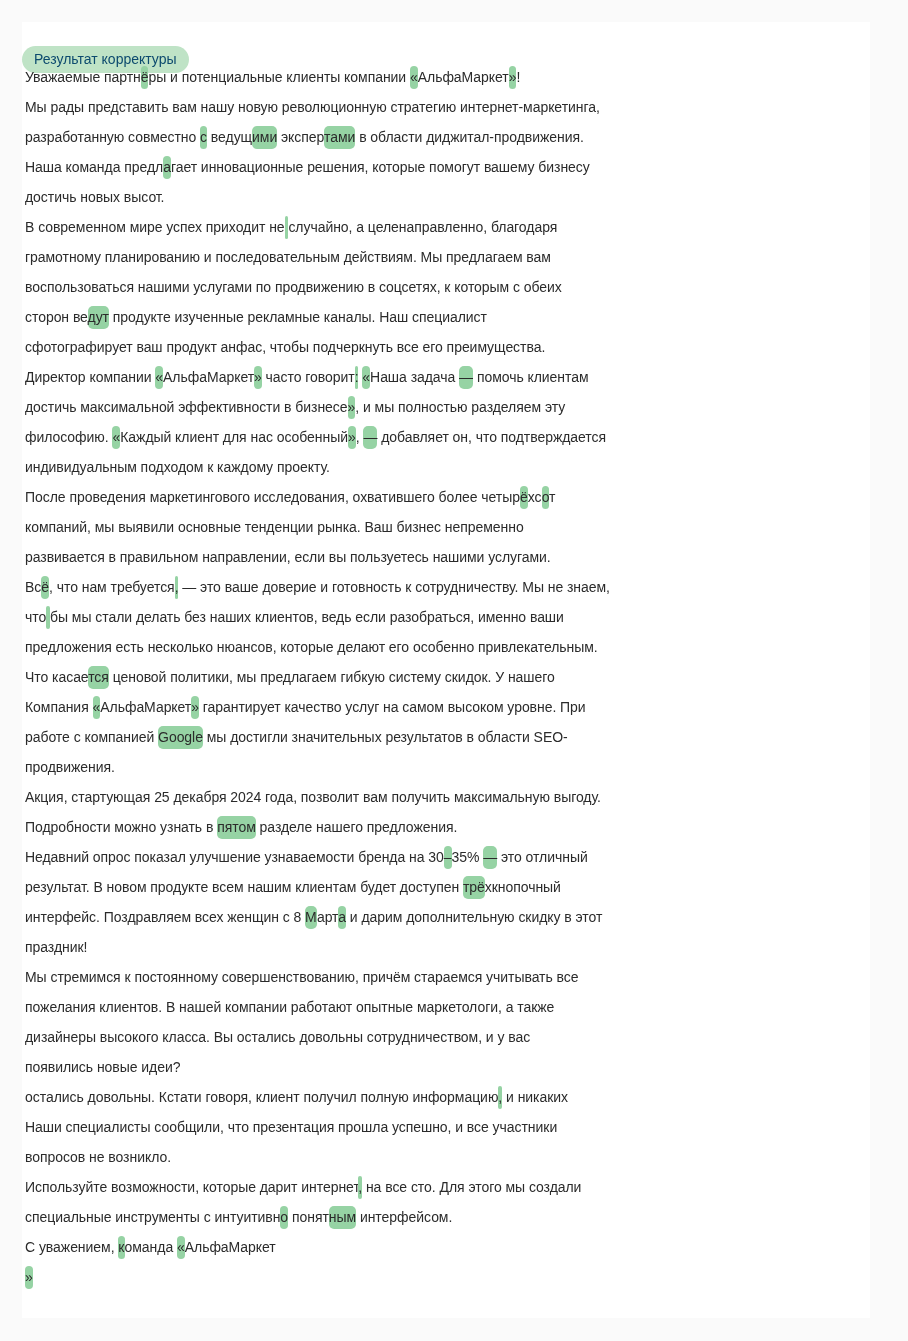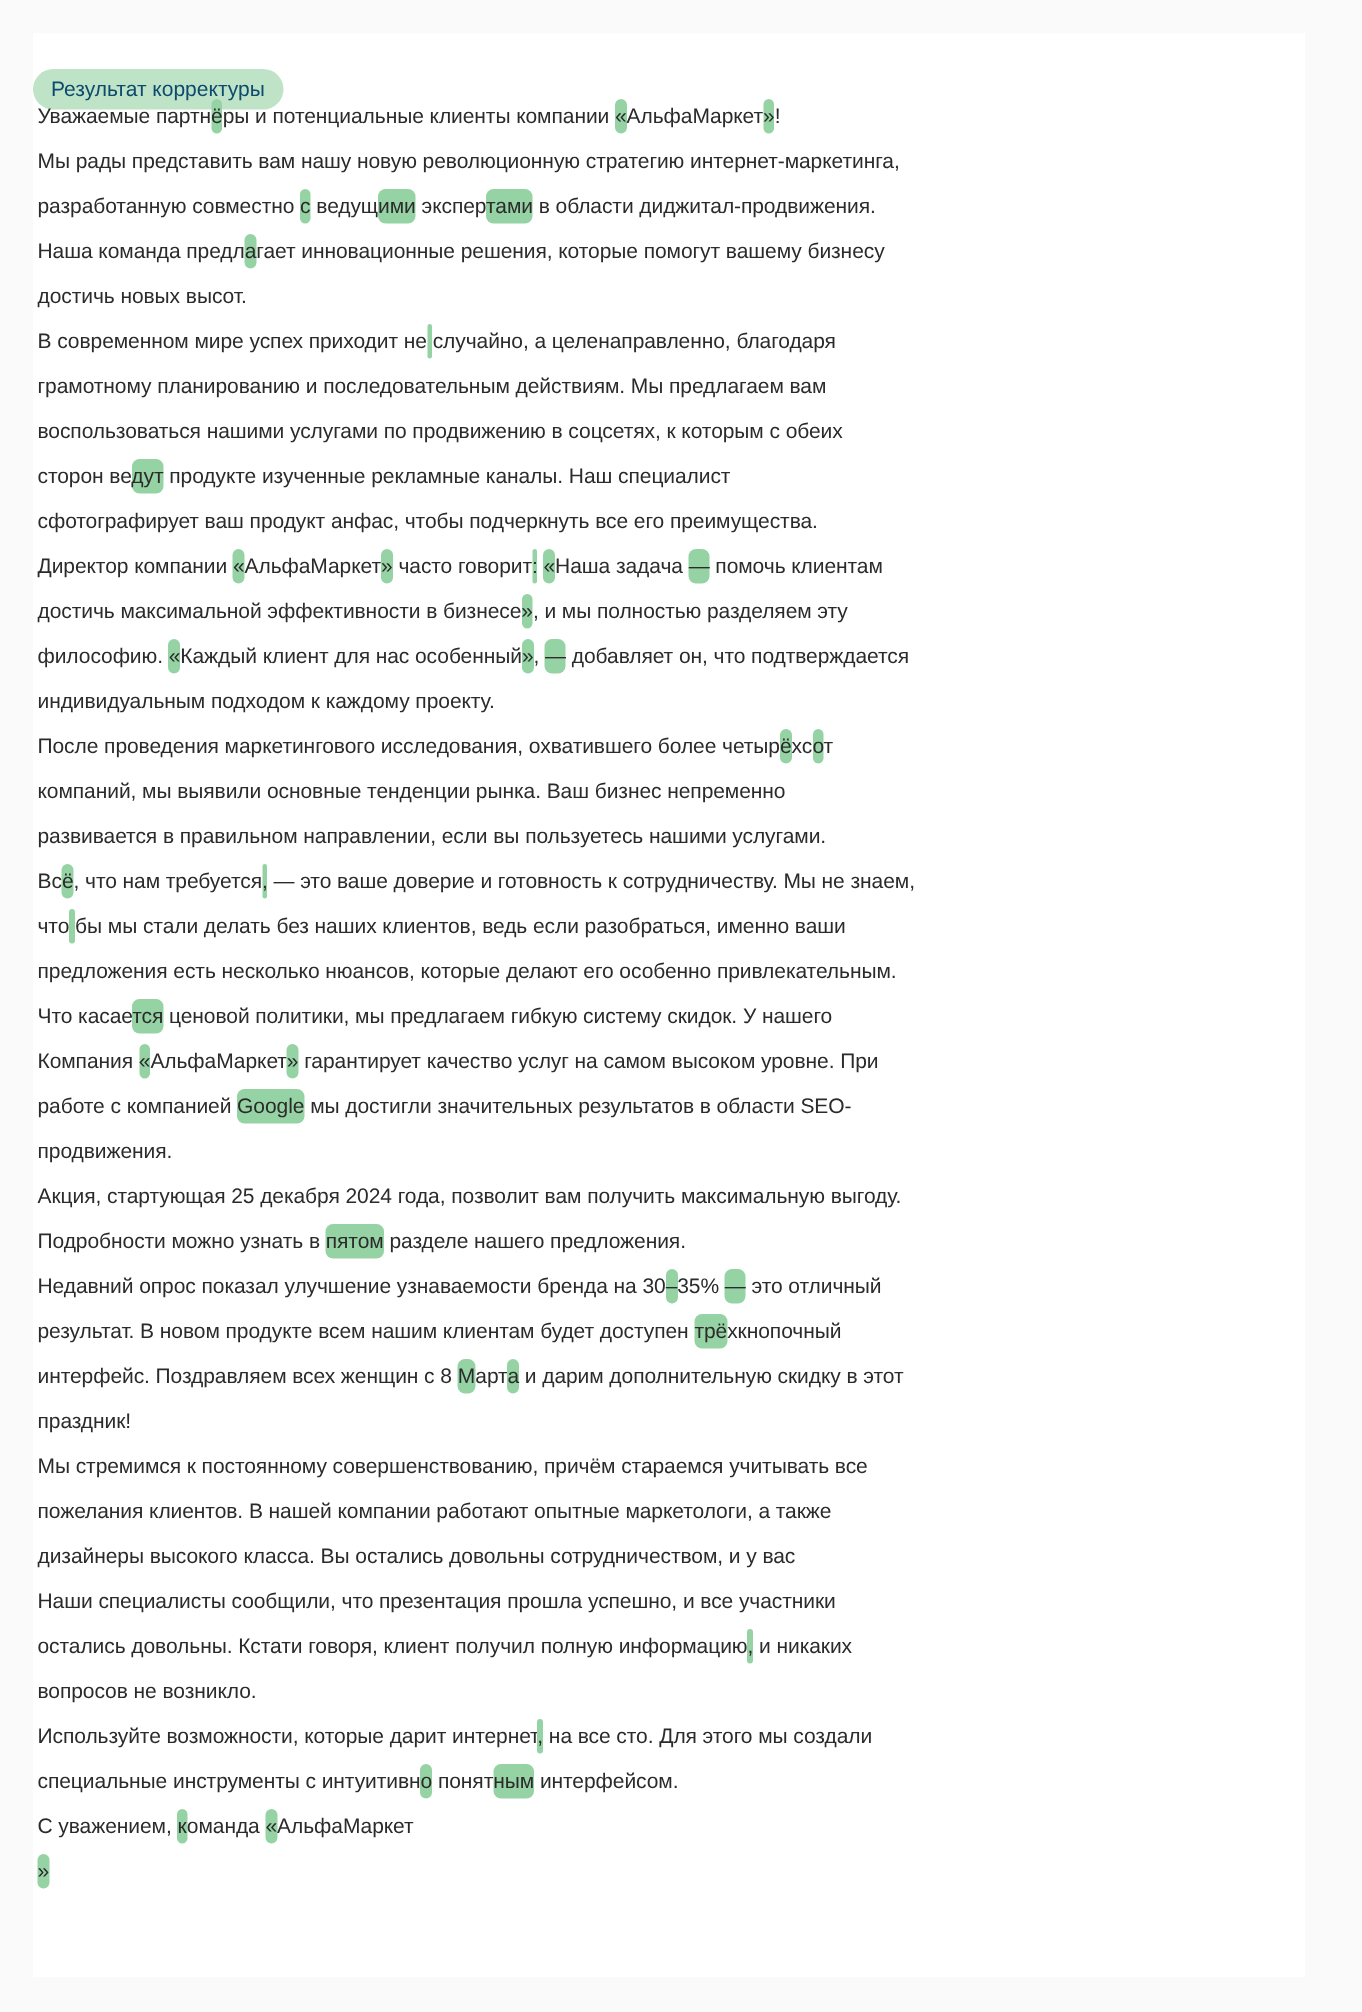--- a/index.html
+++ b/index.html
@@ -88,21 +88,22 @@
       <div class="line"><span>продвижения.</span></div>
       <div class="line"><span>Акция, стартующая 25 декабря 2024 года, позволит вам получить максимальную выгоду.</span></div>
       <div class="line"><span>Подробности можно узнать в </span><span class="hl">пятом</span><span> разделе нашего предложения.</span></div>
       <div class="line"><span>Недавний опрос показал улучшение узнаваемости бренда на 30</span><span class="hl">–</span><span>35% </span><span class="hl">—</span><span> это отличный</span></div>
       <div class="line"><span>результат. В новом продукте всем нашим клиентам будет доступен </span><span class="hl">трё</span><span>хкнопочный</span></div>
       <div class="line"><span>интерфейс. Поздравляем всех женщин с 8 </span><span class="hl">М</span><span>арт</span><span class="hl">а</span><span> и дарим дополнительную скидку в этот</span></div>
       <div class="line"><span>праздник!</span></div>
       <div class="line"><span>Мы стремимся к постоянному совершенствованию, причём стараемся учитывать все</span></div>
       <div class="line"><span>пожелания клиентов. В нашей компании работают опытные маркетологи, а также</span></div>
       <div class="line"><span>дизайнеры высокого класса. Вы остались довольны сотрудничеством, и у вас</span></div>
+      <div class="line"><span>появились новые идеи?</span></div>
+      <div class="line"><span>остались довольны. Кстати говоря, клиент получил полную информацию</span><span class="hl">,</span><span> и никаких</span></div>
       <div class="line"><span>Наши специалисты сообщили, что презентация прошла успешно, и все участники</span></div>
-      <div class="line"><span>остались довольны. Кстати говоря, клиент получил полную информацию</span><span class="hl">,</span><span> и никаких</span></div>
       <div class="line"><span>вопросов не возникло.</span></div>
       <div class="line"><span>Используйте возможности, которые дарит интернет</span><span class="hl">,</span><span> на все сто. Для этого мы создали</span></div>
       <div class="line"><span>специальные инструменты с интуитивн</span><span class="hl">о</span><span> понят</span><span class="hl">ным</span><span> интерфейсом.</span></div>
       <div class="line"><span>С уважением, </span><span class="hl">к</span><span>оманда </span><span class="hl">«</span><span>АльфаМаркет</span></div>
       <div class="line"><span class="hl">»</span></div>
     </div>
 </div>
 
 </body></html>

